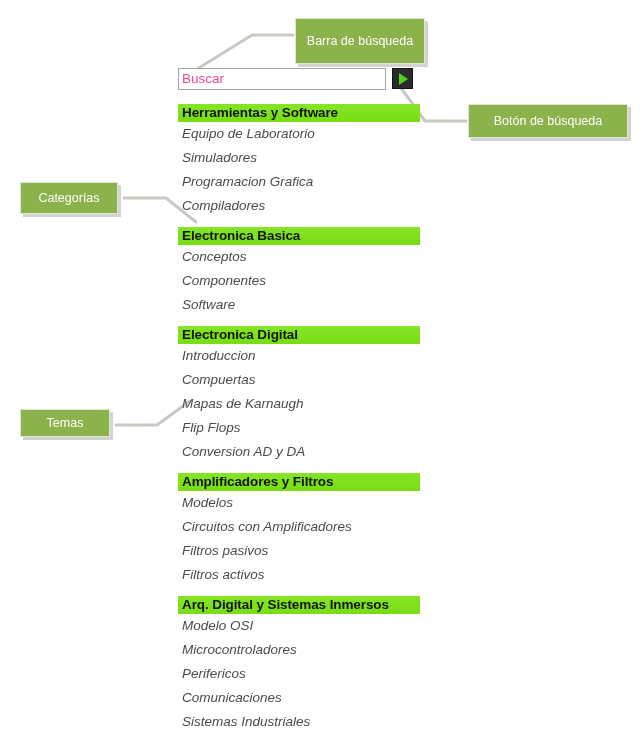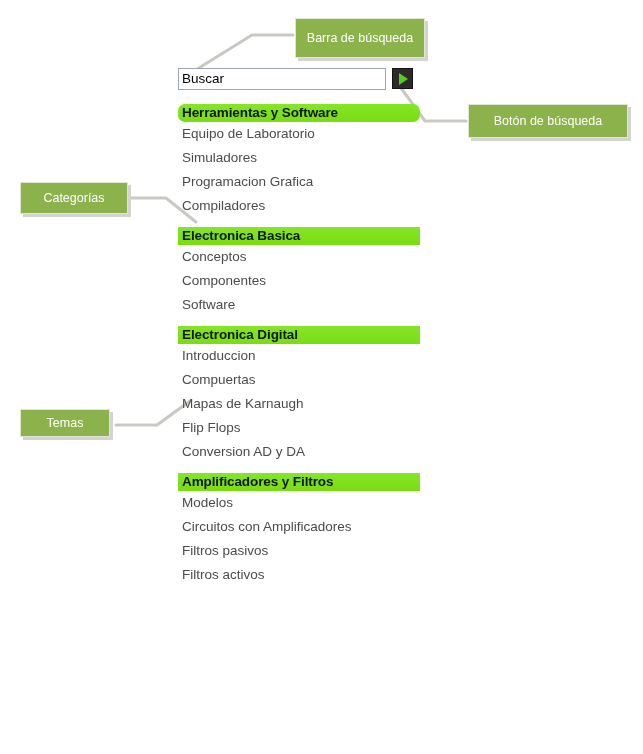--- a/index.html
+++ b/index.html
@@ -43,21 +43,21 @@
   .search-input {
     width: 200px;
     height: 18px;
     box-sizing: content-box;
     padding: 1px 3px;
     border: 1px solid #9aa7b0;
     background: #ffffff;
     font-family: "Liberation Sans", sans-serif;
     font-size: 13.5px;
     line-height: 18px;
-    color: #000000;
+    color: #ec4899;
     outline: none;
     border-radius: 0;
   }
   .search-button {
     margin-left: 6px;
     width: 21px;
     height: 21px;
     background: #2b2b2b;
     border: 1px solid #141414;
     box-sizing: border-box;
@@ -98,51 +98,52 @@
     cursor: pointer;
   }
   .menu-item {
     color: #4b4b4b;
     font-size: 13.5px;
     line-height: 24px;
     height: 24px;
     padding-left: 4px;
     white-space: nowrap;
     cursor: pointer;
+    font-style: italic;
   }
   .menu-group { margin: 0; }
   .menu-group + .menu-group { margin-top: 9px; }
   .menu-header { margin-top: 2px; }
-  .menu-group:first-child .menu-header { margin-top: 0; border-radius: 7px; }
+  .menu-group:first-child .menu-header { margin-top: 0; }
 
   
   .callout {
     position: absolute;
     background: #8cb24b;
     color: #ffffff;
     font-size: 12.5px;
     line-height: 1;
     display: flex;
     align-items: center;
     justify-content: center;
     padding: 0 10px;
     box-sizing: border-box;
     border: 1px solid #dfe7d2;
     box-shadow: 3px 3px 0 0 #d3d3d3;
     white-space: nowrap;
     cursor: default;
   }
   #callout-barra {
-    left: 295px; top: 18px; width: 130px; height: 40px;
+    left: 295px; top: 18px; width: 130px; height: 46px;
   }
   #callout-boton {
     left: 468px; top: 104px; width: 160px; height: 34px;
   }
   #callout-categorias {
-    left: 20px; top: 182px; width: 108px; height: 32px;
+    left: 20px; top: 182px; width: 98px; height: 32px;
   }
   #callout-temas {
     left: 20px; top: 409px; width: 90px; height: 28px;
   }
 </style>
 </head>
 <body>
 
 <div id="canvas">
 
@@ -191,20 +192,28 @@
     </div>
 
     <div class="menu-group">
       <div class="menu-header">Amplificadores y Filtros</div>
       <div class="menu-item">Modelos</div>
       <div class="menu-item">Circuitos con Amplificadores</div>
       <div class="menu-item">Filtros pasivos</div>
       <div class="menu-item">Filtros activos</div>
     </div>
 
+    <div class="menu-group">
+      <div class="menu-header">Arq. Digital y Sistemas Inmersos</div>
+      <div class="menu-item">Modelo OSI</div>
+      <div class="menu-item">Microcontroladores</div>
+      <div class="menu-item">Perifericos</div>
+      <div class="menu-item">Comunicaciones</div>
+      <div class="menu-item">Sistemas Industriales</div>
+    </div>
 
   </div>
 
   <div class="callout" id="callout-barra">Barra de búsqueda</div>
   <div class="callout" id="callout-boton">Botón de búsqueda</div>
   <div class="callout" id="callout-categorias">Categorías</div>
   <div class="callout" id="callout-temas">Temas</div>
 
 </div>
 

